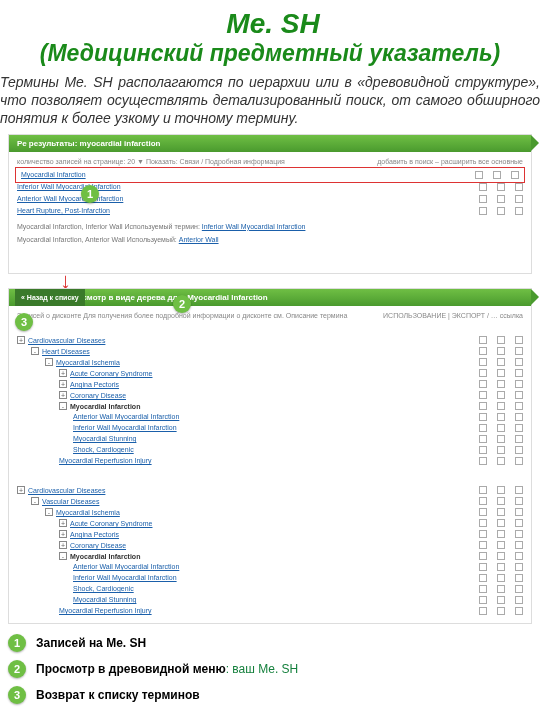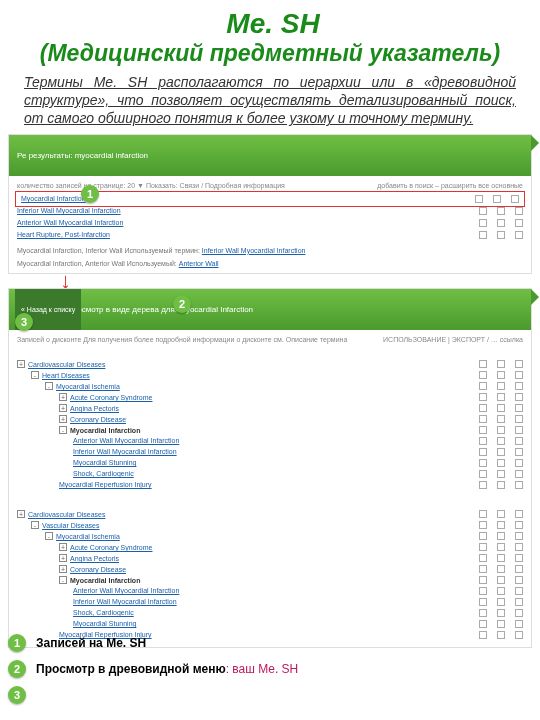--- a/index.html
+++ b/index.html
@@ -1,23 +1,23 @@
 <!DOCTYPE html>
 <html><head>
 <meta charset="utf-8">
 <style>
   * { margin: 0; padding: 0; box-sizing: border-box; }
   body { width: 540px; height: 720px; background: #fff; font-family: Arial, sans-serif; position: relative; }
   .title { color: #1a8a1a; font-weight: bold; font-style: italic; text-align: center; }
   .t1 { font-size: 28px; margin-top: 8px; padding-left: 6px; }
   .t2 { font-size: 23px; margin-bottom: 6px; }
-  .intro { font-style: italic; color: #333; font-size: 14px; text-align: justify; padding: 0 24px; line-height: 1.3; text-decoration: underline; }
+  .intro { font-style: italic; color: #333; font-size: 14px; text-align: justify; padding: 0 0; line-height: 1.3; }
 
   .card { margin: 6px 8px; border: 1px solid #ddd; font-size: 7px; color: #555; background: #fff; position: relative; }
-  .green-bar { background: linear-gradient(to bottom, #6fbf44, #4a9a2e); color: #fff; padding: 16px 8px; font-size: 8px; font-weight: normal; position: relative; }
+  .green-bar { background: linear-gradient(to bottom, #6fbf44, #4a9a2e); color: #fff; padding: 4px 8px; font-size: 8px; font-weight: bold; position: relative; }
   .green-bar::after { content: ""; position: absolute; right: -8px; top: 0; border-left: 8px solid #4a9a2e; border-top: 8px solid transparent; border-bottom: 8px solid transparent; height: 0; }
   .card-body { padding: 6px 8px; }
   .meta-row { display: flex; justify-content: space-between; margin-bottom: 4px; color: #888; }
   .term-line { padding: 2px 0; display: flex; justify-content: space-between; align-items: center; }
   .term-line.linked { color: #1a5faa; text-decoration: underline; }
   .term-line.selected { outline: 1px solid #d33; outline-offset: 1px; color: #1a5faa; text-decoration: underline; padding: 2px 4px; }
   .checks { display: flex; gap: 10px; }
   .checks span { width: 8px; height: 8px; border: 1px solid #aaa; display: inline-block; }
   .note { color: #777; margin-top: 6px; }
   .note a { color: #1a5faa; text-decoration: underline; }
@@ -33,21 +33,21 @@
   .plus { display: inline-block; width: 8px; height: 8px; border: 1px solid #888; text-align: center; line-height: 7px; font-size: 7px; margin-right: 3px; color: #666; }
 
   .arrow { position: absolute; left: 60px; top: 268px; color: #d33; font-size: 22px; font-weight: bold; }
 
   .circle { width: 18px; height: 18px; border-radius: 50%; background: #6fbf44; color: #fff; font-size: 11px; font-weight: bold; display: inline-flex; align-items: center; justify-content: center; box-shadow: 0 1px 2px rgba(0,0,0,0.3); }
   .circle.abs { position: absolute; }
 
   .legend { position: absolute; left: 8px; bottom: 8px; font-size: 12px; }
   .legend-row { display: flex; align-items: center; gap: 10px; margin: 8px 0; }
   .legend-row .txt b { color: #000; }
-  .legend-row .txt span.sub { color: #be185d; }
+  .legend-row .txt span.sub { color: #15803d; }
 </style>
 </head>
 <body>
 
 <div class="title t1">Me. SH</div>
 <div class="title t2">(Медицинский предметный указатель)</div>
 <div class="intro">Термины Me. SH располагаются по иерархии или в «древовидной структуре», что позволяет осуществлять детализированный поиск, от самого обширного понятия к более узкому и точному термину.</div>
 
 <div class="card" style="height:140px;">
   <div class="green-bar">Ре результаты: myocardial infarction</div>
@@ -320,15 +320,16 @@
       <div class="legend-row">
         <span class="circle">1</span>
         <span class="txt"><b>Записей на Me. SH</b><span class="sub"></span></span>
       </div>
       <div class="legend-row">
         <span class="circle">2</span>
         <span class="txt"><b>Просмотр в древовидной меню</b><span class="sub">: ваш Me. SH</span></span>
       </div>
       <div class="legend-row">
         <span class="circle">3</span>
+        <span class="txt"><b>Возврат к списку терминов</b><span class="sub"></span></span>
       </div>
     </div>
 </div>
 
 </body></html>

